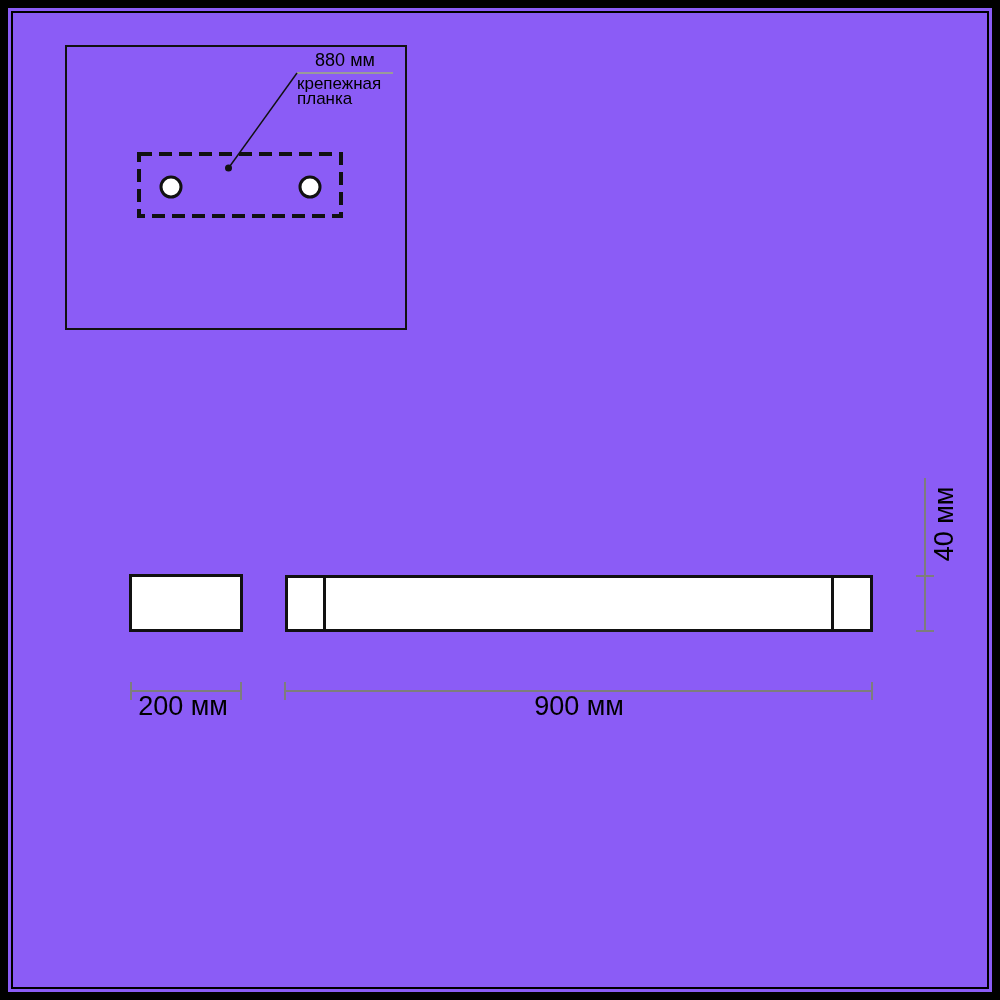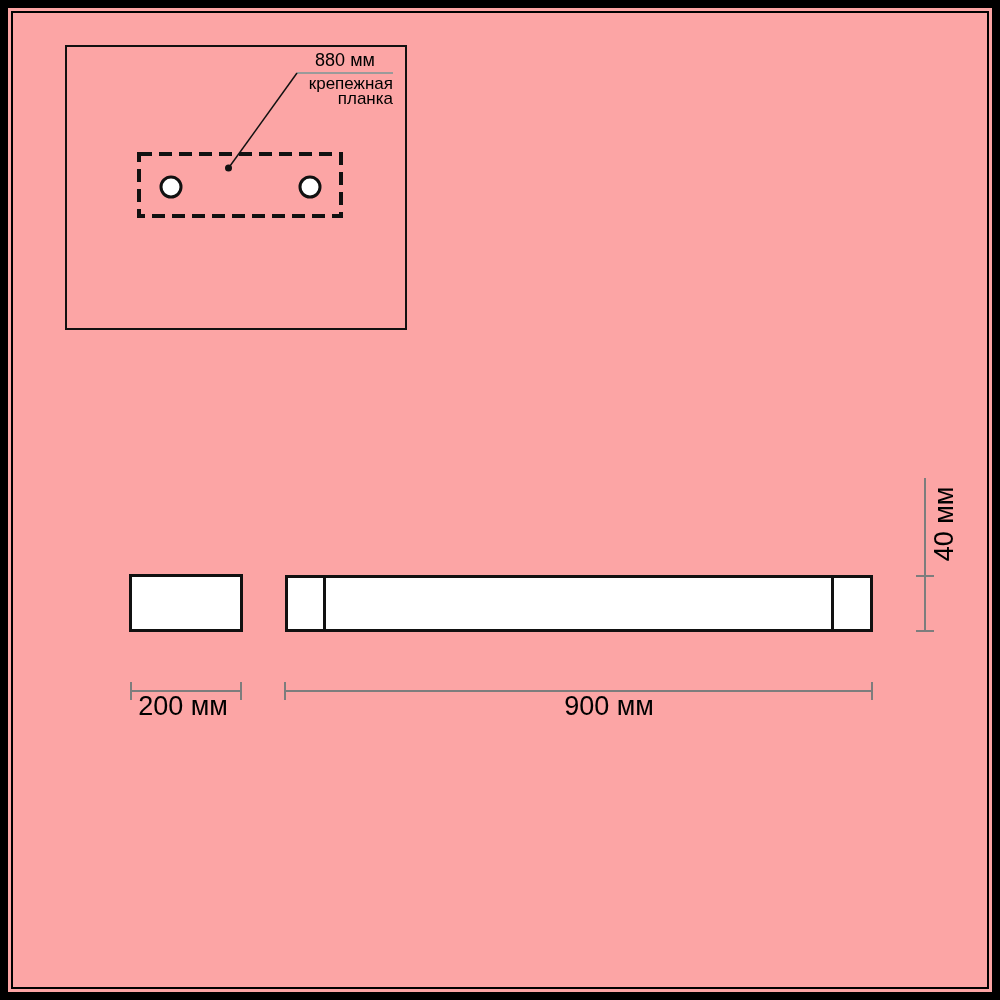--- a/index.html
+++ b/index.html
@@ -8,21 +8,21 @@
     width: 1000px;
     height: 1000px;
     background: #ffffff;
     font-family: "Liberation Sans", sans-serif;
     overflow: hidden;
   }
   #canvas {
     position: relative;
     width: 1000px;
     height: 1000px;
-    background: #fca5a5;
+    background: #8b5cf6;
   }
   .abs { position: absolute; }
 
   
   .frame-outer {
     inset: 0;
     border: 8px solid #000000;
     box-sizing: border-box;
   }
   .frame-inner {
@@ -45,21 +45,21 @@
     white-space: nowrap;
   }
   .label-underline {
     left: 297px; top: 72px;
     width: 96px; height: 2px;
     background: #9a9a9a;
   }
   .inset-caption {
     left: 297px; top: 76px; width: 96px;
     font-size: 17px; line-height: 15px;
-    text-align: right; color: #000000;
+    text-align: left; color: #000000;
   }
   .inset-caption div { white-space: nowrap; }
 
   svg.linework {
     left: 0; top: 0;
     width: 1000px; height: 1000px;
     pointer-events: none;
   }
 
   
@@ -104,21 +104,21 @@
     left: 916px; width: 18px; height: 2px;
     background: #7d7d7d;
   }
 
   .dim-label {
     font-size: 27px; line-height: 30px;
     color: #000000; text-align: center;
     white-space: nowrap;
   }
   .dim-label-100 { left: 123px; top: 691px; width: 120px; }
-  .dim-label-900 { left: 549px; top: 691px; width: 120px; }
+  .dim-label-900 { left: 519px; top: 691px; width: 120px; }
   .dim-label-40 {
     left: 889px; top: 509px;
     width: 110px; height: 30px;
     transform: rotate(-90deg);
   }
 </style>
 </head>
 <body>
 
 <div id="canvas">

